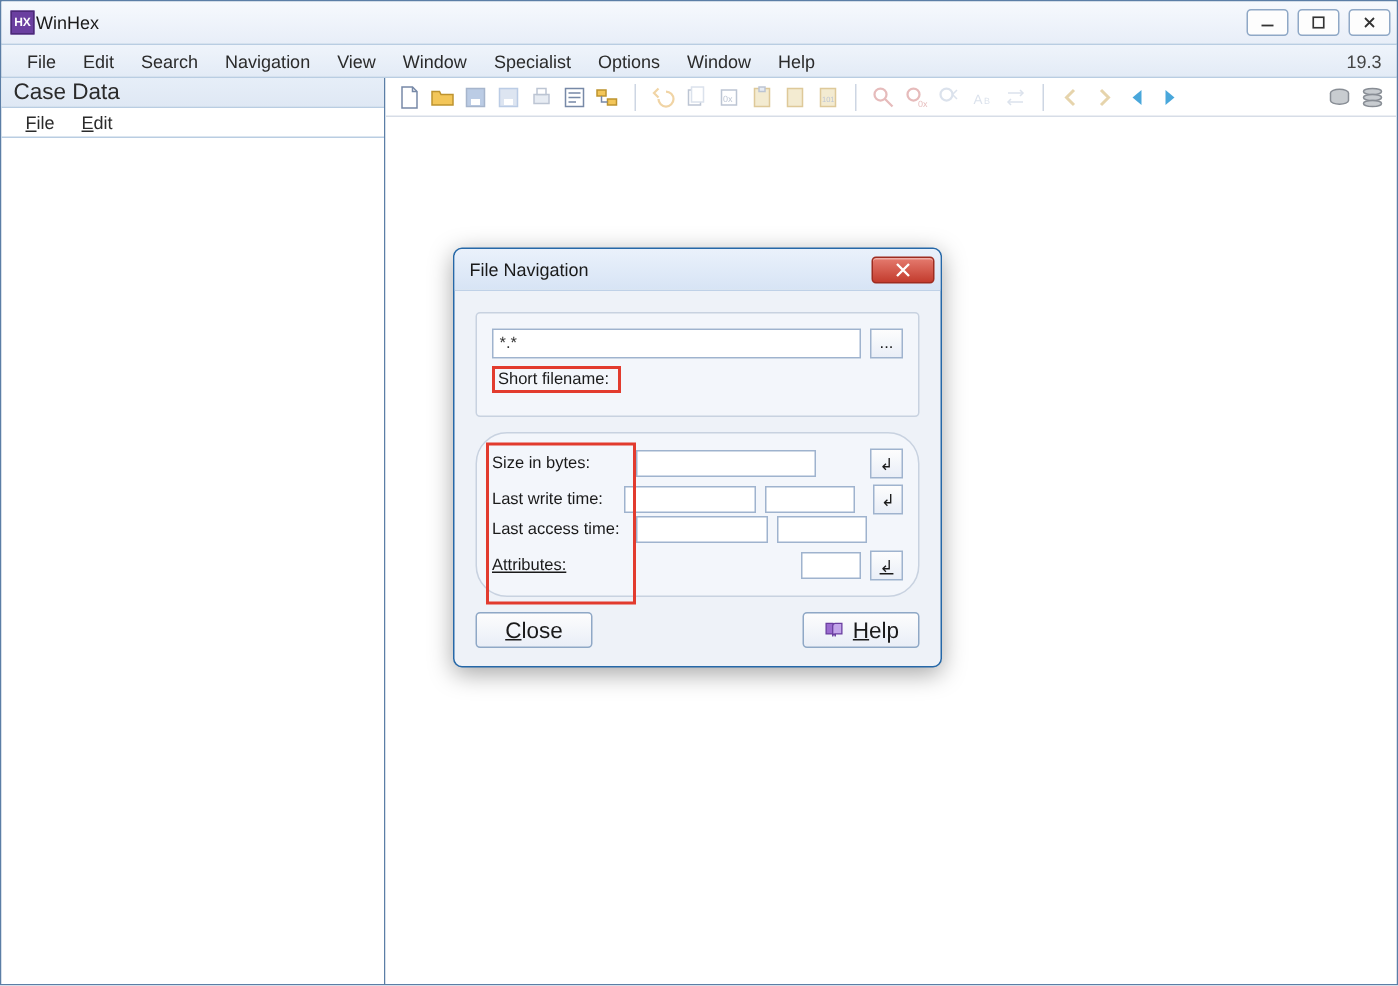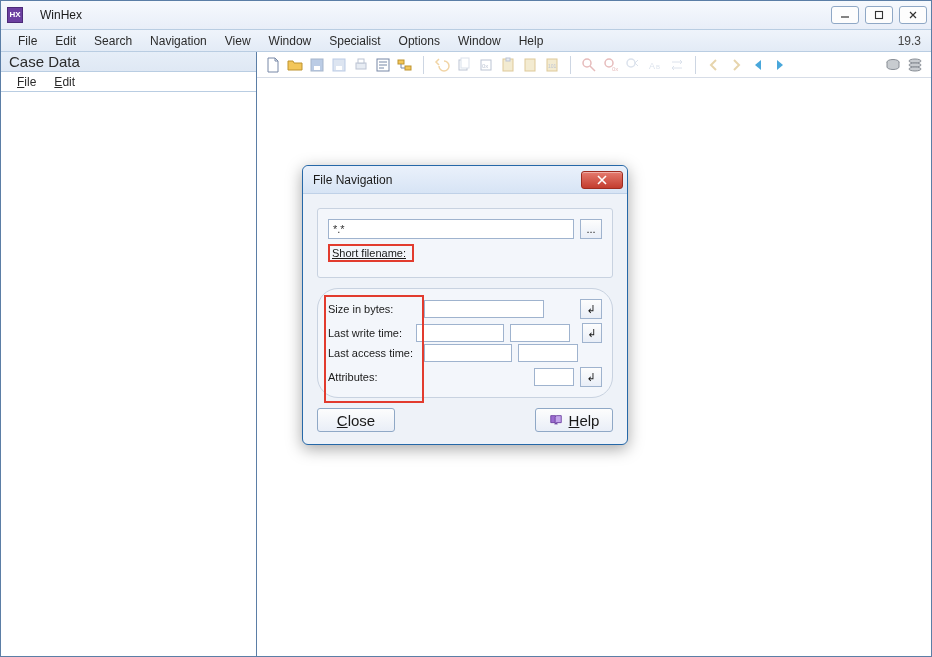--- a/index.html
+++ b/index.html
@@ -14,21 +14,21 @@
   
   .titlebar {
     height: 29px;
     background: linear-gradient(#f6f9fd,#e8eef8);
     border-bottom: 1px solid #b9cde2;
     display: flex; align-items: center;
     padding: 0 4px 0 6px;
     font-size: 12px;
   }
   .titlebar .app-icon {
-    width: 16px; height: 16px; margin-right: 17px;
+    width: 16px; height: 16px; margin-right: 1px;
     display: inline-flex; align-items: center; justify-content: center;
     font: 700 8px/1 sans-serif; color: #fff;
     background: #6b3fa0; border: 1px solid #4c2a78;
   }
   .titlebar .title-text { color: #1a1a1a; }
   .titlebar .win-btns { margin-left: auto; display: flex; gap: 6px; }
   .win-btn {
     width: 28px; height: 18px;
     border: 1px solid #8fa8c6; border-radius: 3px;
     background: #fdfdfd;
@@ -407,21 +407,21 @@
           </div>
         </div>
         <div class="dlg-body">
 
           <div class="fieldset">
             <div class="row">
               <input class="file-input" value="*.*" style="">
               <div class="small-btn">...</div>
             </div>
             <div class="row">
-              <span class="highlight-box" style="padding:1px 6px 1px 2px;text-decoration:underline;">
+              <span class="highlight-box" style="padding:1px 6px 1px 2px;">
                 <span>Short filename:</span>
               </span>
               <span></span>
             </div>
           </div>
 
           <div class="fieldset" style="position:relative;border-radius:21px;">
 
             <div style="position:absolute; left:6px; top:6px; width:100px; height:108px; border:2px solid #e23b2e; pointer-events:none;"></div>
 
@@ -436,21 +436,21 @@
               <input class="field-input w88" value="" style="">
               <input class="field-input w60" value="" style="">
               <span style="flex:1"></span>
               <div class="small-btn">↲</div>
             </div>
             <div class="row">
               <span class="label-col">Last access time:</span>
               <input class="field-input w88" value="" style="">
               <input class="field-input w60" value="" style="">
             </div>
-            <div class="row" style="margin-top:4px; margin-bottom:0;">
+            <div class="row" style="margin-top:4px; margin-bottom:0;text-decoration:underline;">
               <span class="label-col">Attributes:</span>
               <span style="flex:1"></span>
               <input class="field-input w40" value="" style="">
               <div class="small-btn">↲</div>
             </div>
           </div>
 
           <div class="dlg-buttons">
             <div class="push-btn">
               <span><u>C</u>lose</span>

